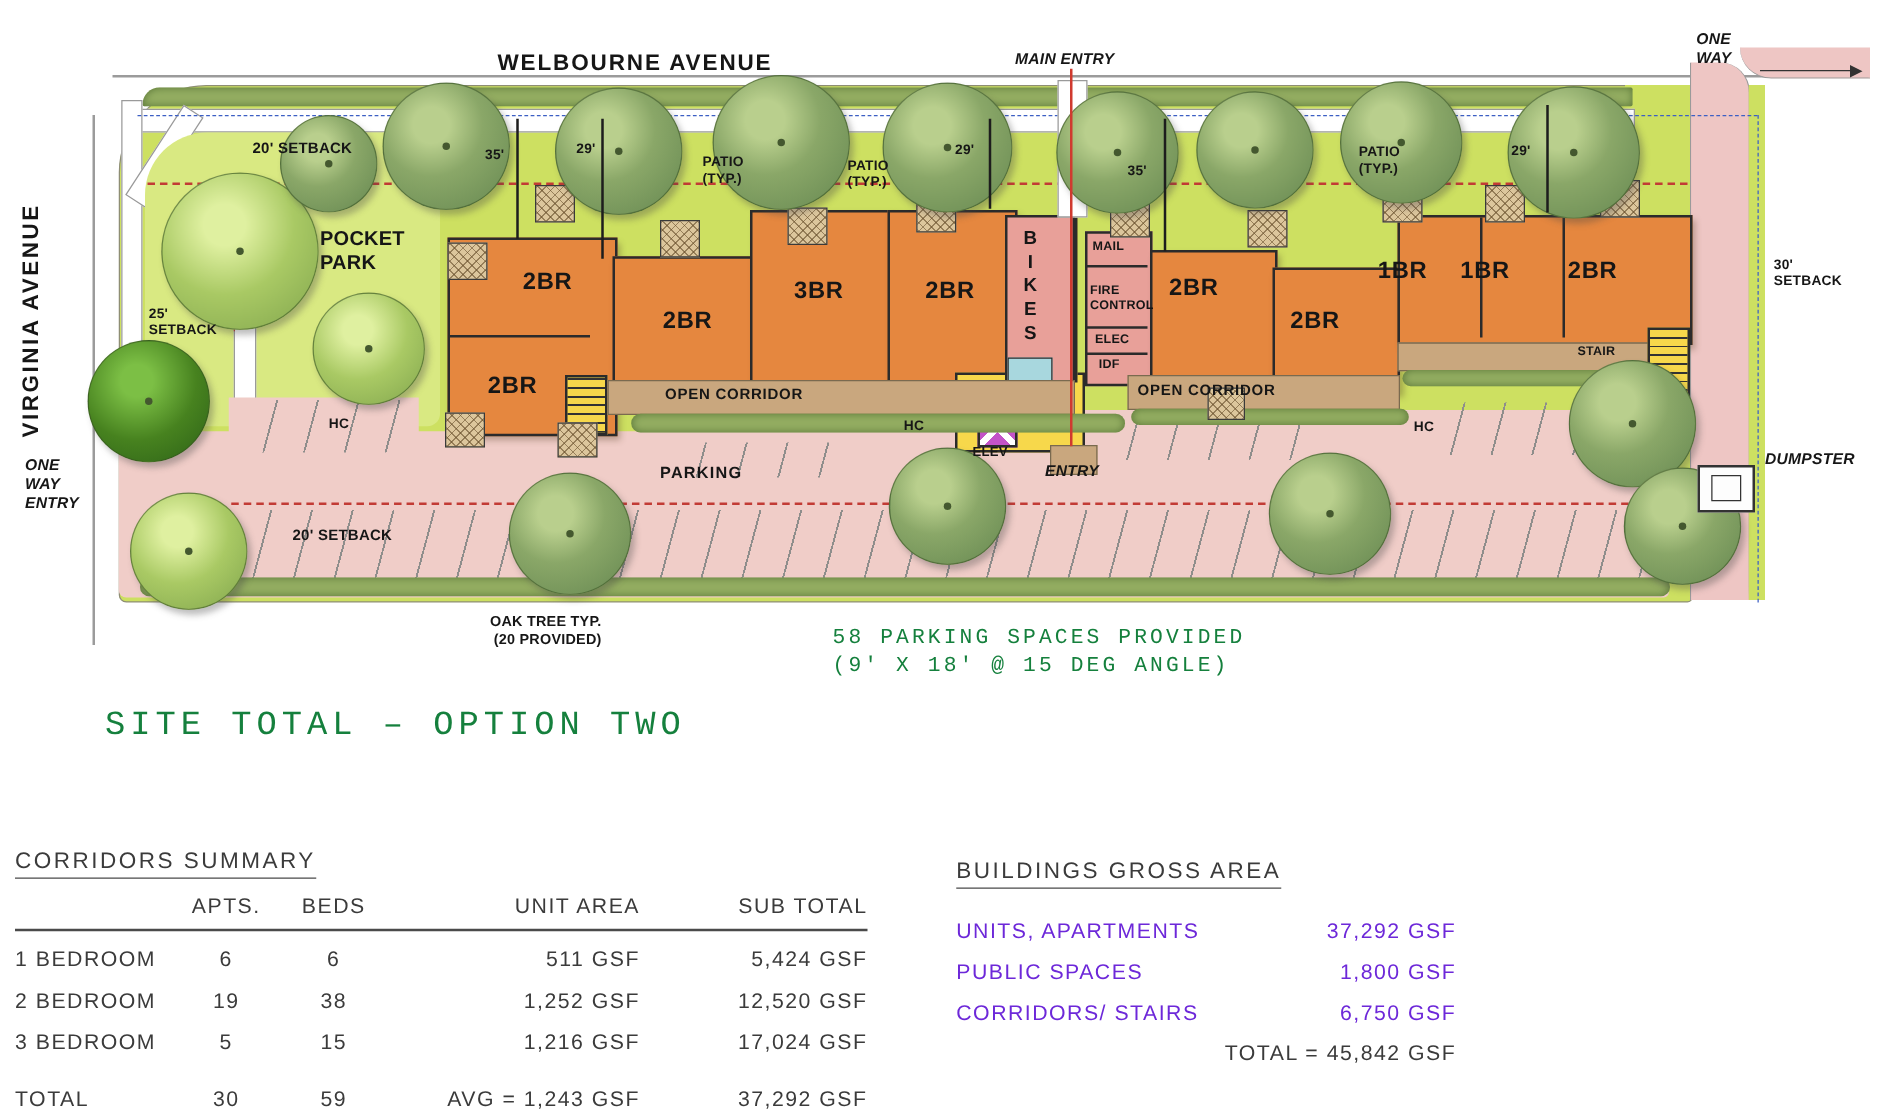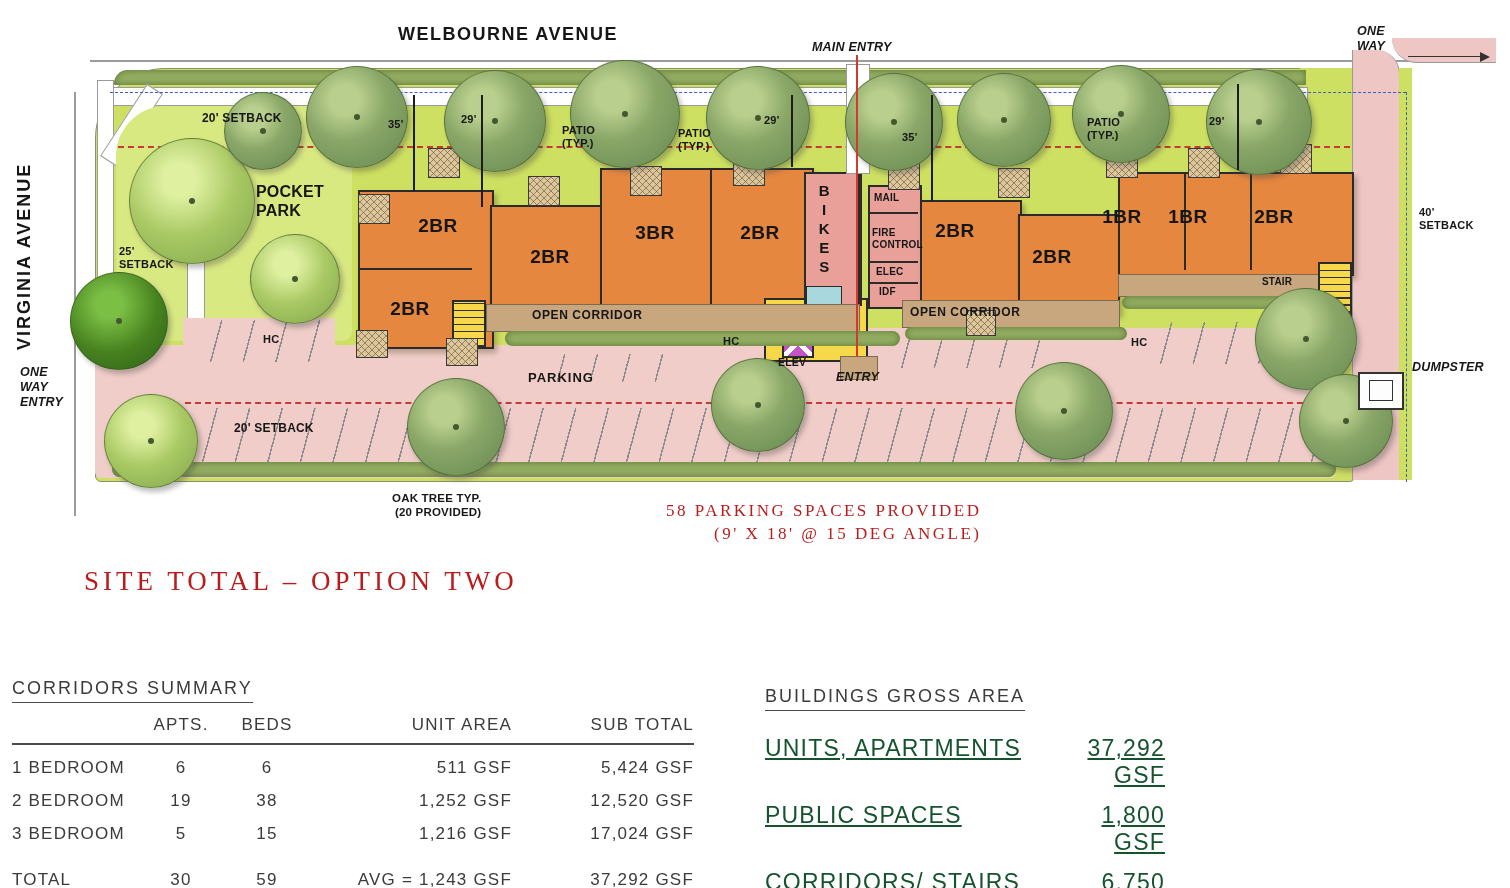--- a/index.html
+++ b/index.html
@@ -2,21 +2,21 @@
 <html style="--building: #e5873f; --grass: #cde061; --grass_light: #d9e982; --hedge: #94ae62; --parking: #f0cdc8; --road: #eec6c4; --tree: #8aa768; --tree_light: #a9c964; --tree_dark: #47821f; --corridor_yellow: #f7d84b; --utility_pink: #e8a099; --elevator: #c453c8; --water: #a8d7de; --walk_tan: #c9a77e; --outline: #2b2b2b; --setback_red: #c23b35; --property_blue: #3c5fc4;"><head>
 <meta charset="utf-8">
 <style>
   html,body{margin:0;padding:0;background:#fff;}
   #canvas{position:relative;width:1510px;height:888px;background:#ffffff;overflow:hidden;
           font-family:"Liberation Sans",sans-serif;}
   .a{position:absolute;}
   .lbl{font:bold 11px/1.18 "Liberation Sans",sans-serif;color:#161616;white-space:pre-line;letter-spacing:.2px;}
   .lbl-md{font-size:12.5px;font-style:italic;}
   .unit{font-size:19px;letter-spacing:.5px;text-align:center;}
-  .arch{font-family:Liberation Serif, serif;font-weight:400;color:#b91c1c;letter-spacing:2.5px;white-space:pre-line;text-align:right;}
+  .arch{font-family:Liberation Mono, monospace;font-weight:400;color:#15803d;letter-spacing:2.5px;white-space:pre-line;}
   .site{background:var(--grass);border:1.5px solid #8e8e74;}
   .bldg{background:var(--building);border:2px solid var(--outline);box-shadow:3px 4px 5px rgba(90,70,40,.35);}
   .yellow{background:var(--corridor_yellow);border:2px solid var(--outline);}
   .pink-room{background:var(--utility_pink);border:2px solid var(--outline);}
   .tan{background:var(--walk_tan);border:1px solid #7a6a4f;}
   .hedge{background:var(--hedge);border-radius:9px;box-shadow:inset 0 0 7px rgba(55,85,30,.65);}
   .whitepath{background:#fff;border:1px solid #9a9a9a;}
   .patio{background-color:#dcc69c;border:1.5px solid #3a3a3a;
      background-image:repeating-linear-gradient(45deg,rgba(105,80,45,.6) 0 1px,transparent 1px 5px),
                       repeating-linear-gradient(-45deg,rgba(105,80,45,.6) 0 1px,transparent 1px 5px);}
@@ -49,21 +49,21 @@
      border-left:10px solid #333;}
   
   .t-title{display:inline-block;font-size:18px;letter-spacing:2px;color:#3b3b3b;
      border-bottom:1.5px solid #4a4a4a;padding-bottom:3px;font-family:"Liberation Sans",sans-serif;}
   .bs-grid{display:grid;grid-template-columns:138px 62px 110px 190px 182px;
      font-size:17px;letter-spacing:1.2px;color:#3b3b3b;}
   .t-head{margin-top:12px;border-bottom:2px solid #4a4a4a;padding-bottom:8px;}
   .t-row{margin-top:13px;}
   .t-total{margin-top:26px;}
   .c{text-align:center;} .r{text-align:right;}
-  .ga-grid{display:grid;grid-template-columns:280px 120px;font-size:23px;letter-spacing:1.2px;color:#14532d;text-decoration:underline;}
+  .ga-grid{display:grid;grid-template-columns:280px 120px;font-size:17px;letter-spacing:1.2px;color:#6d28d9;}
   .ga-row{margin-top:13px;}
 </style>
 </head>
 <body>
 
 <div id="canvas">
 
   <div class="a thinline" style="left:90px;top:60px;width:1400px;height:1.5px;"></div>
   <div class="a thinline" style="left:74px;top:92px;width:1.5px;height:424px;"></div>
 
@@ -175,35 +175,35 @@
   <div class="a dimv" style="left:1237px;top:84px;height:86px;"></div>
   <div class="a redline" style="left:856px;top:55px;height:302px;"></div>
 
   <div class="a" style="left:1408px;top:56px;width:74px;height:0;border-top:1.5px solid #333;"></div>
   <div class="a arrowhead" style="left:1480px;top:52px;"></div>
 
   <div class="a dumpster" style="left:1358px;top:372px;width:42px;height:34px;">
       <div></div>
     </div>
 
-  <div class="a lbl" style="left:398px;top:24px;font-size:18px;letter-spacing:1.5px;">WELBOURNE AVENUE</div>
+  <div class="a lbl" style="left:398px;top:40px;font-size:18px;letter-spacing:1.5px;">WELBOURNE AVENUE</div>
   <div class="a lbl lbl-md" style="left:812px;top:40px;">MAIN ENTRY</div>
   <div class="a lbl lbl-md" style="left:1357px;top:24px;">ONE
 WAY</div>
   <div class="a lbl" style="left:14px;top:110px;font-size:18px;letter-spacing:2px;writing-mode:vertical-rl;transform:rotate(180deg);height:240px;">VIRGINIA AVENUE</div>
   <div class="a lbl lbl-md" style="left:20px;top:365px;">ONE
 WAY
 ENTRY</div>
 
   <div class="a lbl" style="left:202px;top:111px;font-size:12px;">20' SETBACK</div>
   <div class="a lbl" style="left:256px;top:183px;font-size:16px;">POCKET
 PARK</div>
   <div class="a lbl" style="left:119px;top:245px;">25'
 SETBACK</div>
-  <div class="a lbl" style="left:1419px;top:206px;">40'
+  <div class="a lbl" style="left:1419px;top:206px;">30'
 SETBACK</div>
   <div class="a lbl" style="left:234px;top:421px;font-size:12px;">20' SETBACK</div>
 
   <div class="a lbl" style="left:388px;top:118px;">35'</div>
   <div class="a lbl" style="left:461px;top:113px;">29'</div>
   <div class="a lbl" style="left:764px;top:114px;">29'</div>
   <div class="a lbl" style="left:902px;top:131px;">35'</div>
   <div class="a lbl" style="left:1209px;top:115px;">29'</div>
 
   <div class="a lbl" style="left:562px;top:124px;">PATIO

